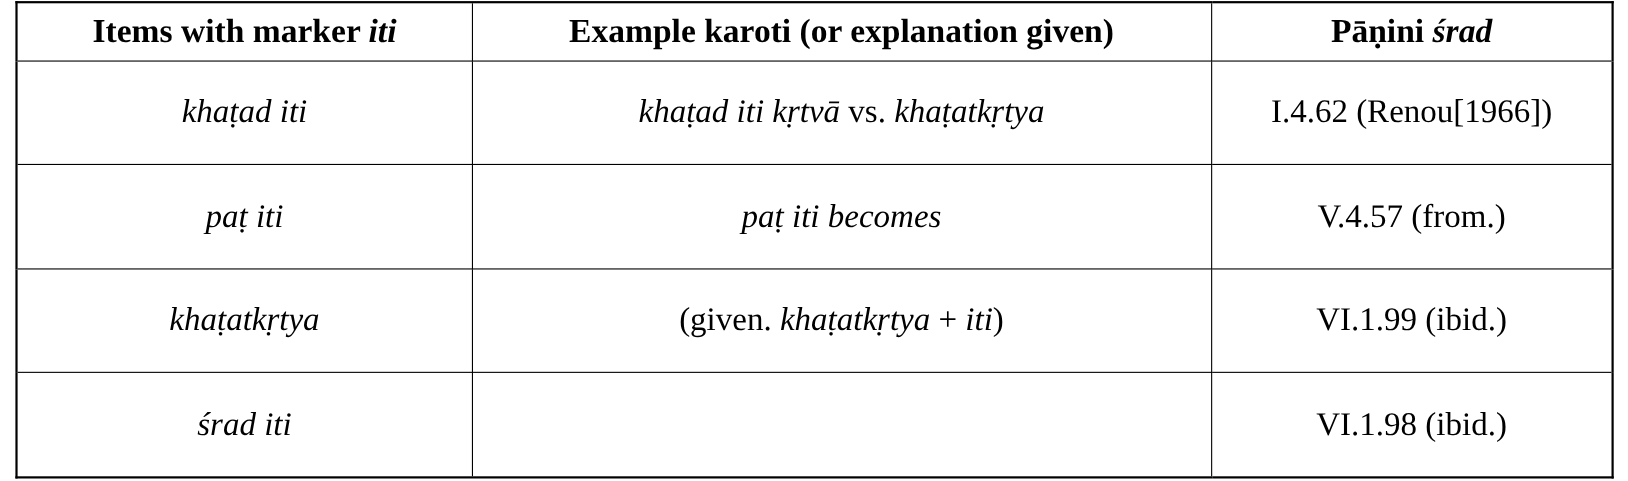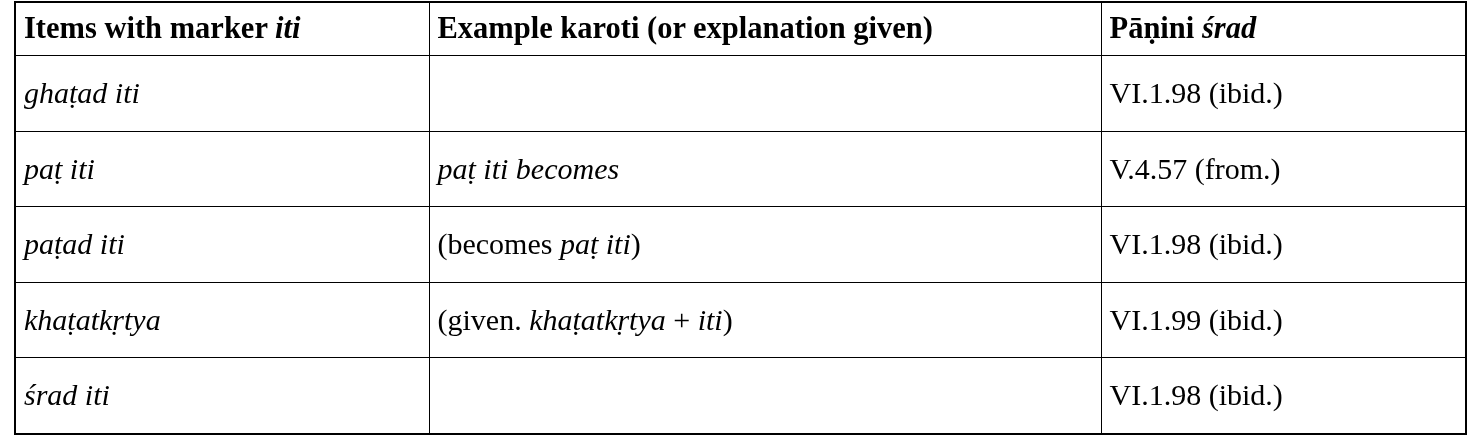--- a/index.html
+++ b/index.html
@@ -31,21 +31,21 @@
     background: #ffffff;
   }
 
   table.data-table col.col-item    { width: 414px; }
   table.data-table col.col-example { width: 672px; }
   table.data-table col.col-sutra   { width: 365px; }
 
   table.data-table th,
   table.data-table td {
     border: 1.6px solid #000000;
-    text-align: left;
+    text-align: center;
     vertical-align: middle;
     padding: 2px 8px;
     font-size: 30px;
     line-height: 1.15;
     white-space: nowrap;
   }
 
   table.data-table thead th {
     font-weight: bold;
     font-size: 30.5px;
@@ -98,34 +98,29 @@
         <th>
           <span class="rm">Example karoti (or explanation given)</span><span class="it"></span>
         </th>
         <th>
           <span class="rm">Pāṇini </span><span class="it">śrad</span>
         </th>
       </tr>
     </thead>
     <tbody id="table-body">
 
-        <tr>
-          <td class="item-cell">ghaṭad iti</td>
-          <td class="example-cell empty-cell"></td>
-          <td class="sutra-cell">VI.1.98 (ibid.)</td>
+    <tr>
+          <td class="item-cell">khaṭad iti</td>
+          <td class="example-cell"><span class="it">khaṭad iti kṛtvā </span><span class="rm">vs.</span><span class="it">  khaṭatkṛtya</span></td>
+          <td class="sutra-cell">I.4.62  (Renou[1966])</td>
         </tr>
         <tr>
           <td class="item-cell">paṭ iti</td>
           <td class="example-cell"><span class="it">paṭ iti becomes</span></td>
           <td class="sutra-cell">V.4.57 (from.)</td>
-        </tr>
-        <tr>
-          <td class="item-cell">paṭad iti</td>
-          <td class="example-cell"><span class="rm">(becomes </span><span class="it">paṭ iti</span><span class="rm">)</span></td>
-          <td class="sutra-cell">VI.1.98 (ibid.)</td>
         </tr>
         <tr>
           <td class="item-cell">khaṭatkṛtya</td>
           <td class="example-cell"><span class="rm">(given. </span><span class="it">khaṭatkṛtya</span><span class="rm"> + </span><span class="it">iti</span><span class="rm">)</span></td>
           <td class="sutra-cell">VI.1.99 (ibid.)</td>
         </tr>
         <tr>
           <td class="item-cell">śrad iti</td>
           <td class="example-cell empty-cell"></td>
           <td class="sutra-cell">VI.1.98 (ibid.)</td>

